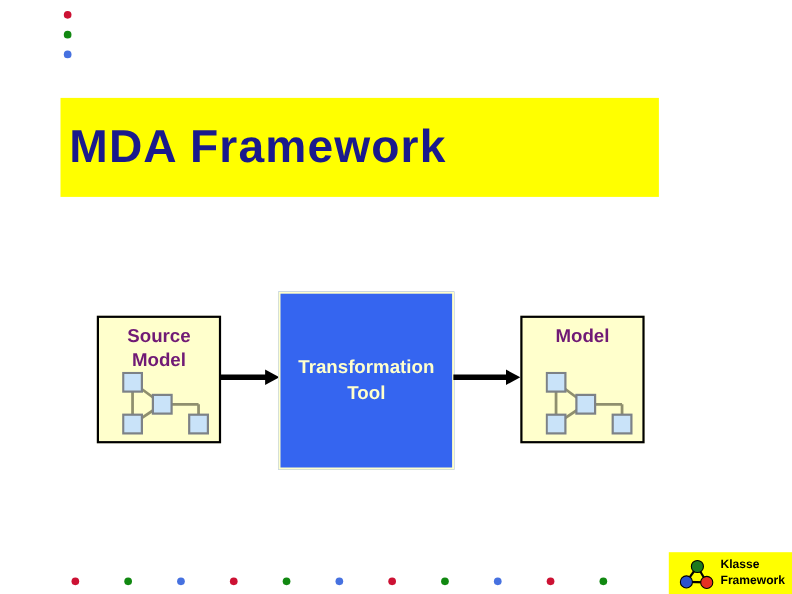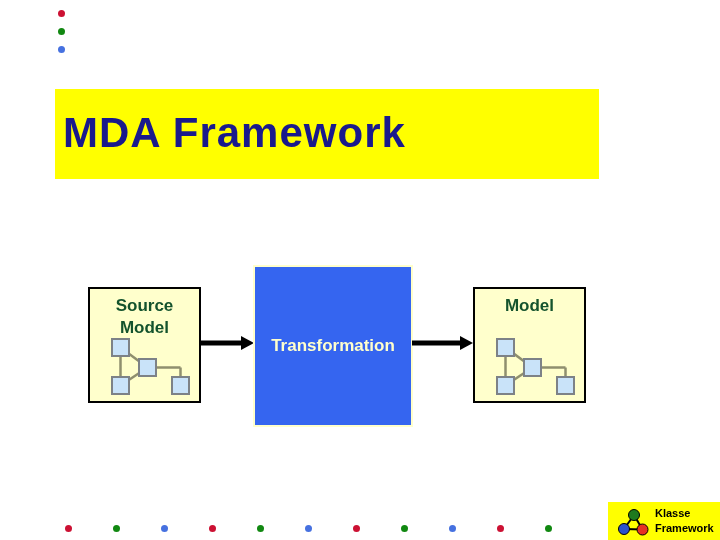--- a/index.html
+++ b/index.html
@@ -38,21 +38,21 @@
     position: absolute;
     width: 113px; height: 116px;
     background: #ffffcc;
     border: 2px solid #000000;
   }
   .model-box.source { left: 88px; top: 287px; }
   .model-box.target { left: 473px; top: 287px; }
   .model-box .label {
     margin-top: 6px;
     text-align: center;
-    font-size: 17px; font-weight: bold; color: #14532d;
+    font-size: 17px; font-weight: bold; color: #701a75;
     line-height: 22px;
   }
   .model-icon {
     position: absolute; left: 21px; top: 49px;
   }
   .tool-box {
     position: absolute; left: 253px; top: 265px;
     width: 160px; height: 162px;
     background: #3565f0;
     border: 2px solid #ffffcc;
@@ -120,20 +120,21 @@
 </div>
 
 <svg class="arrow a1" width="55" height="20" viewBox="0 0 55 20">
   <line x1="0" y1="10" x2="42" y2="10" stroke="#000000" stroke-width="5"></line>
   <polygon points="41,3 54,10 41,17" fill="#000000"></polygon>
 </svg>
 
 <div class="tool-box">
   <div class="label">
     <div>Transformation</div>
+    <div>Tool</div>
   </div>
 </div>
 
 <svg class="arrow a2" width="62" height="20" viewBox="0 0 62 20">
   <line x1="0" y1="10" x2="49" y2="10" stroke="#000000" stroke-width="5"></line>
   <polygon points="48,3 61,10 48,17" fill="#000000"></polygon>
 </svg>
 
 <div class="model-box target">
   <div class="label">

